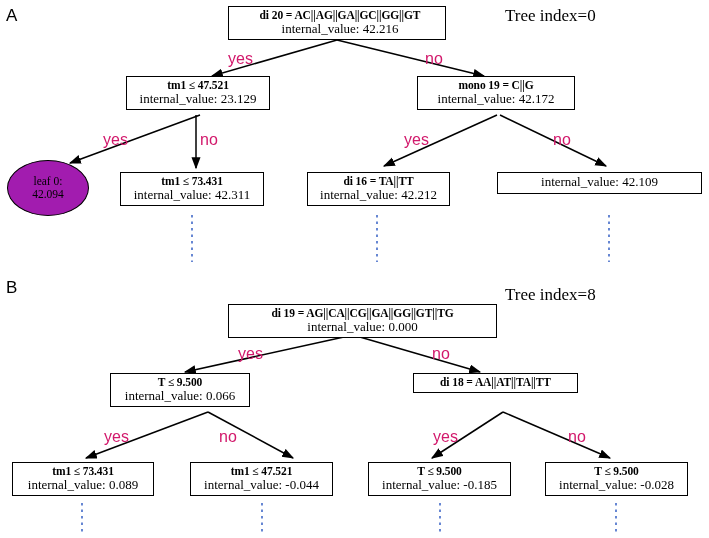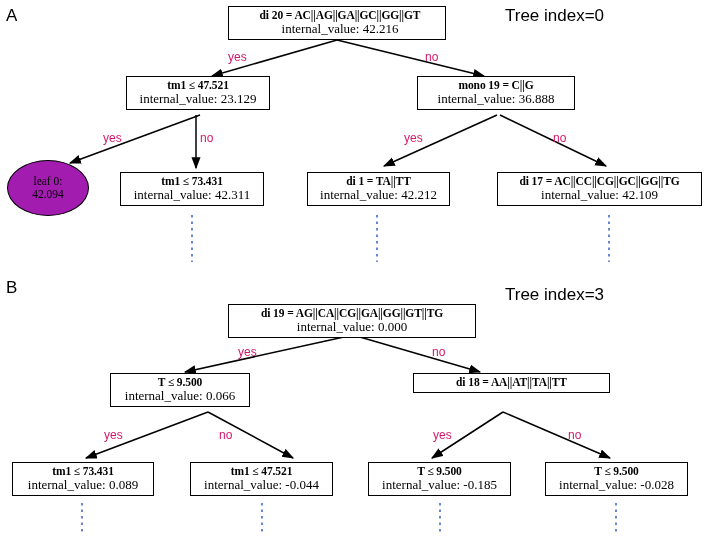--- a/index.html
+++ b/index.html
@@ -61,33 +61,33 @@
     justify-content: center;
     line-height: 1.15;
   }
   .leaf .lbl, .leaf .val {
     font-size: 11.5px;
     color: #000;
   }
   .edge-label {
     position: absolute;
     color: #d2186b;
-    font-size: 12px;
+    font-size: 16px;
     font-family: "Liberation Sans", sans-serif;
     white-space: nowrap;
   }
   .panel-letter {
     position: absolute;
     font-family: "Liberation Sans", sans-serif;
     font-size: 17px;
     color: #000;
   }
   .tree-index {
     position: absolute;
-    font-family: Liberation Sans, sans-serif;
+    font-family: Liberation Serif, serif;
     font-size: 17px;
     color: #000;
     white-space: nowrap;
   }
 </style>
 </head>
 <body>
 
 <div id="canvas">
 
@@ -154,64 +154,63 @@
     <div class="val">internal_value: 42.216</div>
   </div>
 
   <div class="node" style="left:126px; top:76px; width:144px;">
     <div class="cond">tm1 ≤ 47.521</div>
     <div class="val">internal_value: 23.129</div>
   </div>
 
   <div class="node" style="left:417px; top:76px; width:158px;">
     <div class="cond">mono 19 = C||G</div>
-    <div class="val">internal_value: 36.888</div>
+    <div class="val">internal_value: 42.172</div>
   </div>
 
   <div class="leaf" style="left:7px; top:160px; width:82px; height:56px;">
     <div class="lbl">leaf 0:</div>
     <div class="val">42.094</div>
   </div>
 
   <div class="node" style="left:120px; top:172px; width:144px;">
     <div class="cond">tm1 ≤ 73.431</div>
     <div class="val">internal_value: 42.311</div>
   </div>
 
   <div class="node" style="left:307px; top:172px; width:143px;">
-    <div class="cond">di 1 = TA||TT</div>
+    <div class="cond">di 16 = TA||TT</div>
     <div class="val">internal_value: 42.212</div>
   </div>
 
   <div class="node" style="left:497px; top:172px; width:205px;">
-    <div class="cond">di 17 =  AC||CC||CG||GC||GG||TG</div>
     <div class="val">internal_value: 42.109</div>
   </div>
 
   <div class="edge-label" style="left:228px; top:50px;">yes</div>
   <div class="edge-label" style="left:425px; top:50px;">no</div>
   <div class="edge-label" style="left:103px; top:131px;">yes</div>
   <div class="edge-label" style="left:200px; top:131px;">no</div>
   <div class="edge-label" style="left:404px; top:131px;">yes</div>
   <div class="edge-label" style="left:553px; top:131px;">no</div>
 
   <div class="panel-letter" style="left:6px; top:278px;">B</div>
-  <div class="tree-index" style="left:505px; top:285px;">Tree index=3</div>
-
-  <div class="node" style="left:228px; top:304px; width:248px;">
+  <div class="tree-index" style="left:505px; top:285px;">Tree index=8</div>
+
+  <div class="node" style="left:228px; top:304px; width:269px;">
     <div class="cond">di 19 =  AG||CA||CG||GA||GG||GT||TG</div>
     <div class="val">internal_value: 0.000</div>
   </div>
 
   <div class="node" style="left:110px; top:373px; width:140px;">
     <div class="cond">T ≤ 9.500</div>
     <div class="val">internal_value: 0.066</div>
   </div>
 
-  <div class="node" style="left:413px; top:373px; width:197px;">
+  <div class="node" style="left:413px; top:373px; width:165px;">
     <div class="cond">di 18 =  AA||AT||TA||TT</div>
   </div>
 
   <div class="node" style="left:12px; top:462px; width:142px;">
     <div class="cond">tm1 ≤ 73.431</div>
     <div class="val">internal_value: 0.089</div>
   </div>
 
   <div class="node" style="left:190px; top:462px; width:143px;">
     <div class="cond">tm1 ≤ 47.521</div>

